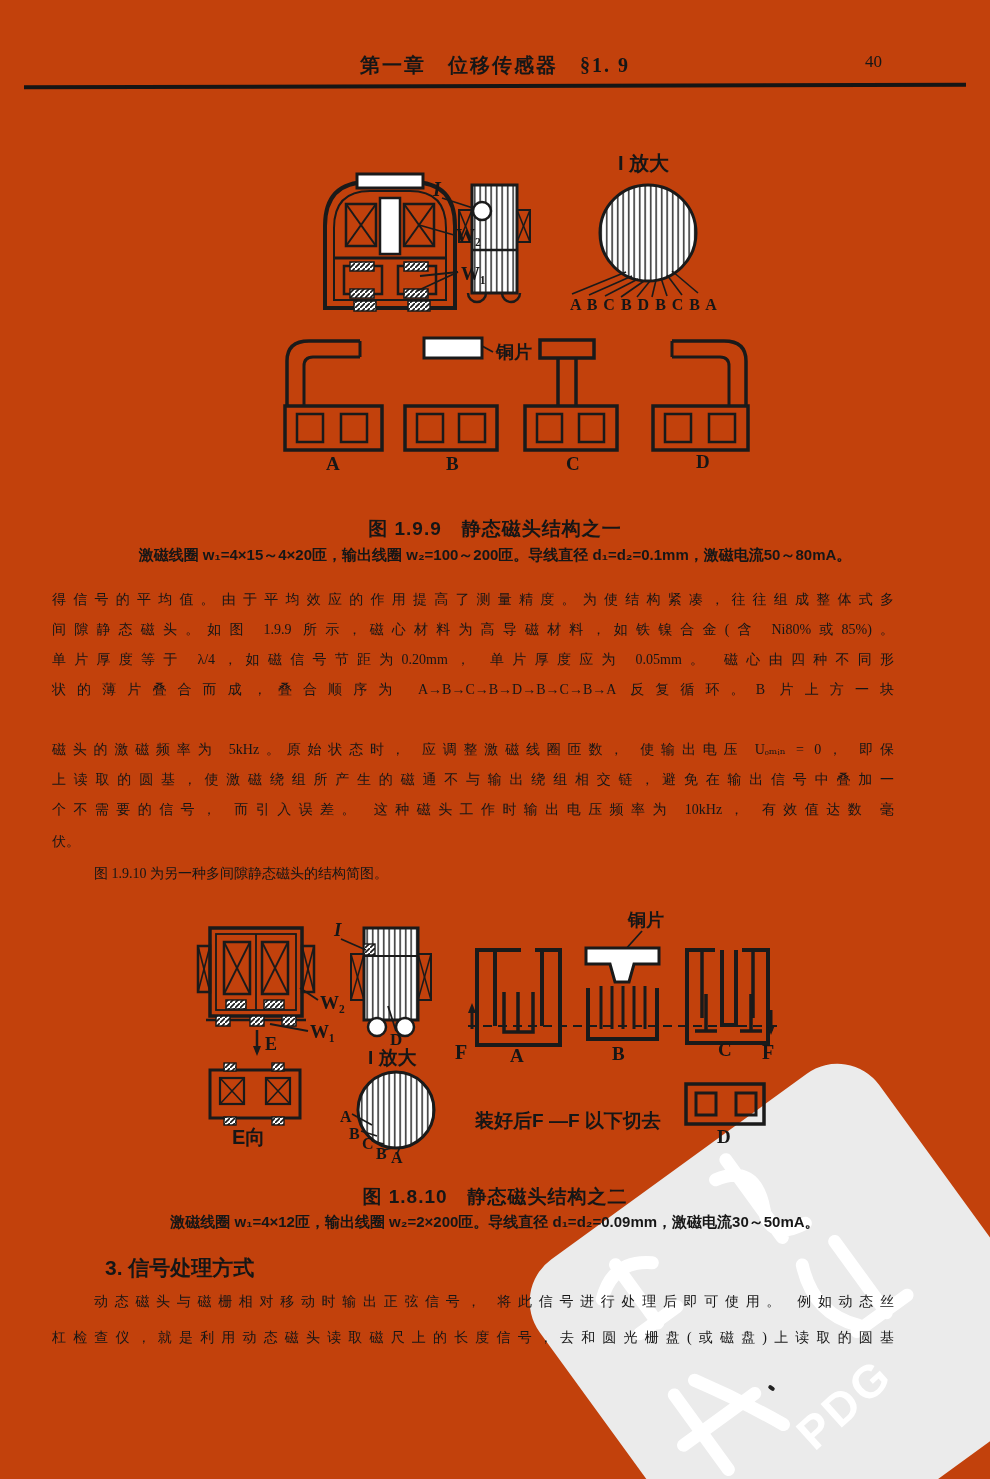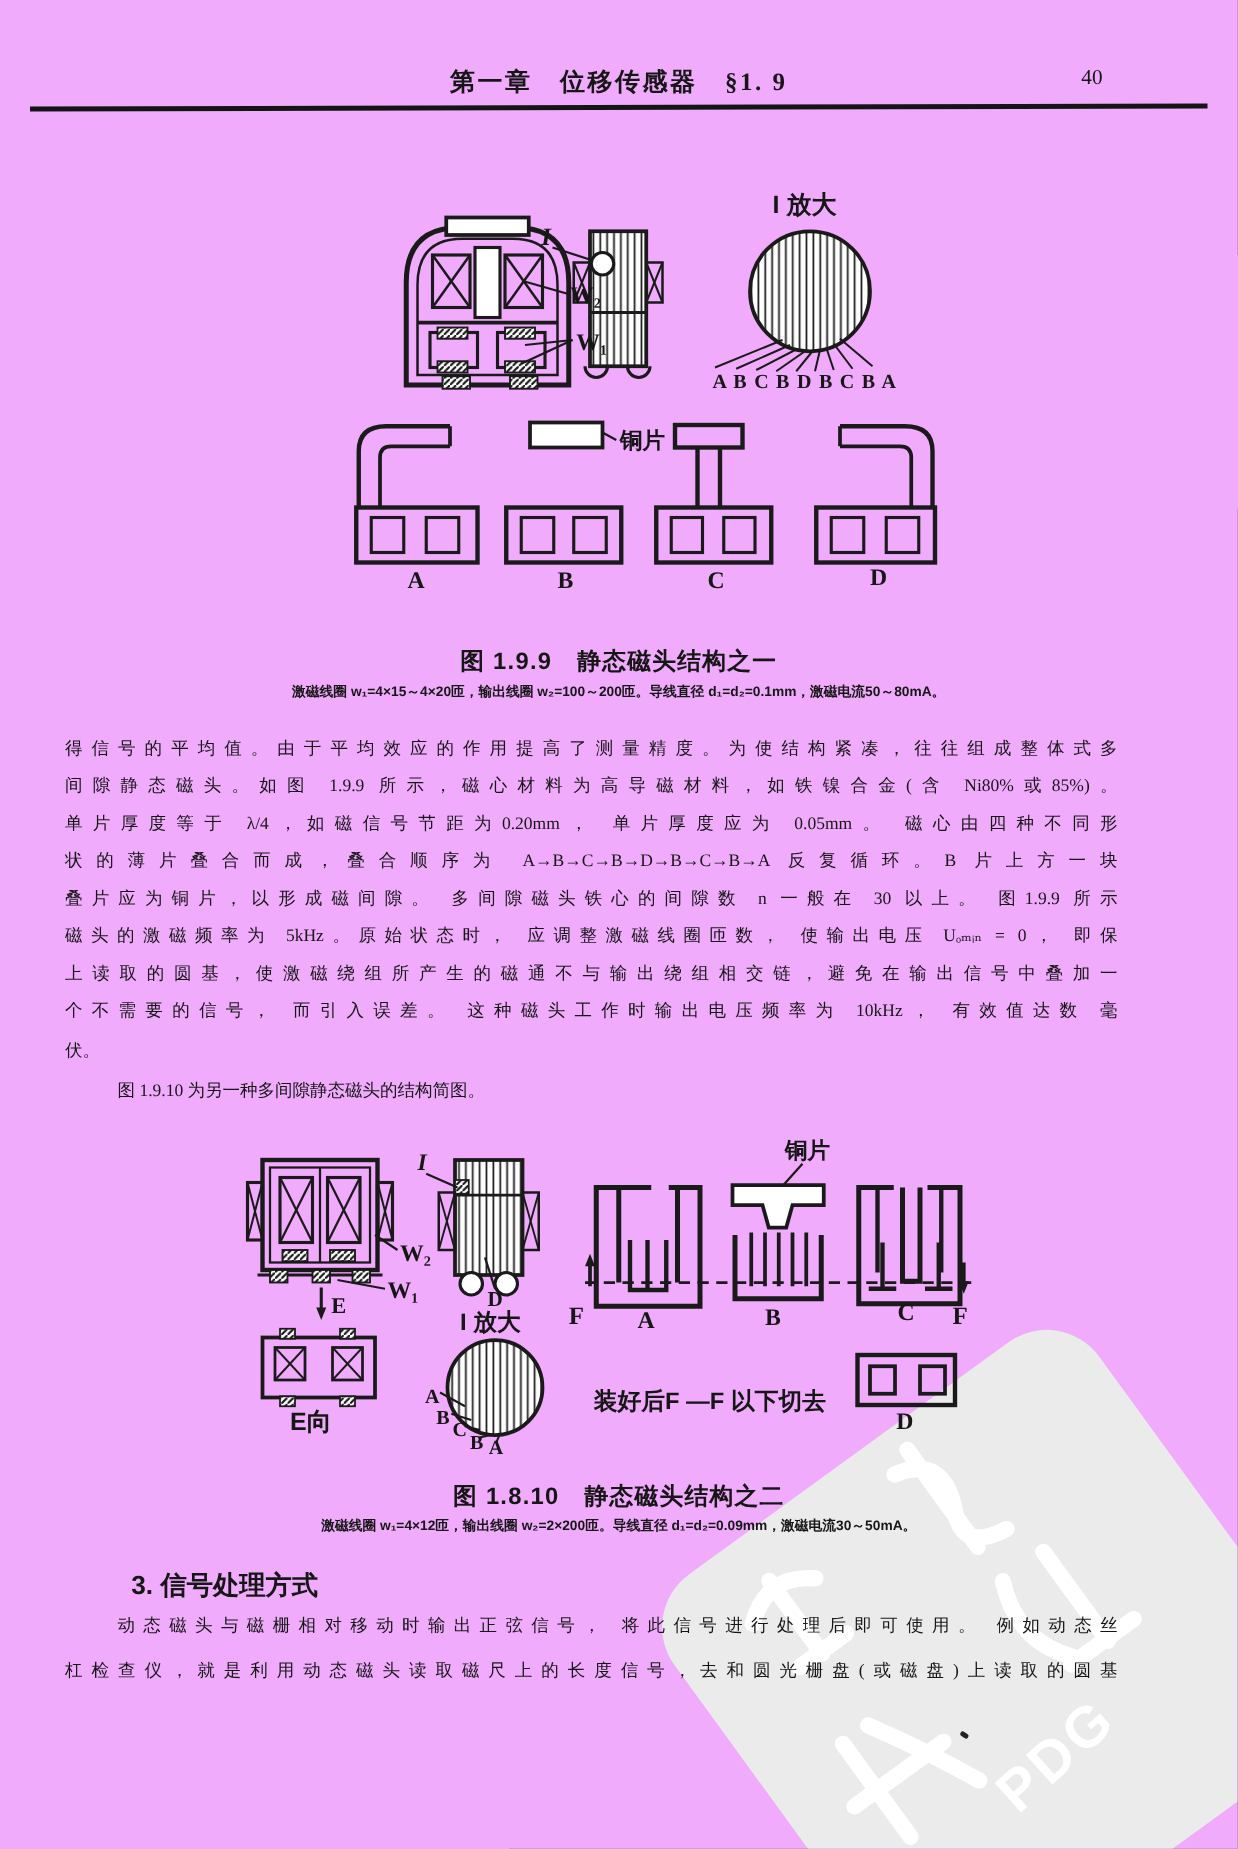--- a/index.html
+++ b/index.html
@@ -1,36 +1,36 @@
 <!DOCTYPE html>
 <html><head>
 <meta charset="utf-8">
 <style>
   html,body{margin:0;padding:0;}
   body{background:#888;}
   .page{
     position:relative;width:990px;height:1479px;margin:0 auto;
-    background:#f0abfc;overflow:hidden;
+    background:#c2410c;overflow:hidden;
     font-family:"Liberation Serif","DejaVu Serif",serif;color:#161616;
   }
   .layer{position:absolute;left:0;top:0;width:990px;height:1479px;z-index:2;}
   
   .hdr-title{position:absolute;top:52px;left:0;width:990px;text-align:center;
     font-size:20px;font-weight:700;letter-spacing:2px;}
   .hdr-page{position:absolute;top:52px;right:108px;font-size:17px;}
   .hdr-rule{position:absolute;top:84px;left:24px;width:942px;height:4px;background:#151515;
     transform:rotate(-0.15deg);}
   
   .bline{position:absolute;left:52px;width:842px;font-size:14px;line-height:27px;
     text-align:justify;text-align-last:justify;white-space:nowrap0;}
   .bline.nojust{text-align:left;text-align-last:left;}
   .indent{text-indent:42px;}
   .caption{position:absolute;left:0;width:990px;text-align:center;font-size:19px;font-weight:700;
     font-family:"Liberation Sans","DejaVu Sans",sans-serif;letter-spacing:1px;}
-  .subcaption{position:absolute;left:0;width:990px;text-align:center;font-size:11px;font-weight:700;
+  .subcaption{position:absolute;left:0;width:990px;text-align:center;font-size:15px;font-weight:700;
     font-family:"Liberation Sans","DejaVu Sans",sans-serif;}
   .secthead{position:absolute;left:105px;font-size:21px;font-weight:700;
     font-family:"Liberation Sans","DejaVu Sans",sans-serif;}
   
   .figsvg{position:absolute;}
   svg text{fill:#161616;}
   .ser{font-family:"Liberation Serif","DejaVu Serif",serif;font-weight:700;}
   .san{font-family:"Liberation Sans","DejaVu Sans",sans-serif;font-weight:700;}
   
   .stamp{position:absolute;left:588px;top:1128px;width:420px;height:405px;
@@ -174,21 +174,20 @@
       <text class="ser" x="576" y="320" font-size="19">D</text>
     </svg>
 
     <div class="caption" style="top:516px;">图 1.9.9　静态磁头结构之一</div>
     <div class="subcaption" style="top:546px;">激磁线圈 w₁=4×15～4×20匝，输出线圈 w₂=100～200匝。导线直径 d₁=d₂=0.1mm，激磁电流50～80mA。</div>
 
     <div class="bline" style="top:586px;">得信号的平均值。由于平均效应的作用提高了测量精度。为使结构紧凑，往往组成整体式多</div>
     <div class="bline" style="top:616px;">间隙静态磁头。如图 1.9.9 所示，磁心材料为高导磁材料，如铁镍合金(含 Ni80%或85%)。</div>
     <div class="bline" style="top:646px;">单片厚度等于 λ/4，如磁信号节距为0.20mm， 单片厚度应为 0.05mm。 磁心由四种不同形</div>
     <div class="bline" style="top:676px;">状的薄片叠合而成，叠合顺序为 A→B→C→B→D→B→C→B→A 反复循环。B 片上方一块</div>
-    <div class="bline" style="top:706px;">叠片应为铜片，以形成磁间隙。 多间隙磁头铁心的间隙数 n 一般在 30 以上。 图1.9.9 所示</div>
     <div class="bline" style="top:736px;">磁头的激磁频率为 5kHz。原始状态时， 应调整激磁线圈匝数， 使输出电压 Uₒₘᵢₙ = 0， 即保</div>
     <div class="bline" style="top:766px;">上读取的圆基，使激磁绕组所产生的磁通不与输出绕组相交链，避免在输出信号中叠加一</div>
     <div class="bline" style="top:796px;">个不需要的信号， 而引入误差。 这种磁头工作时输出电压频率为 10kHz， 有效值达数 毫</div>
     <div class="bline nojust" style="top:828px;">伏。</div>
     <div class="bline nojust indent" style="top:860px;">图 1.9.10 为另一种多间隙静态磁头的结构简图。</div>
 
     <svg class="figsvg" style="left:150px;top:898px;" width="790" height="285" viewBox="0 0 790 285">
       <defs>
         <pattern id="vs2" width="5.5" height="6" patternUnits="userSpaceOnUse">
           <rect width="5.5" height="6" fill="#ffffff"></rect>

